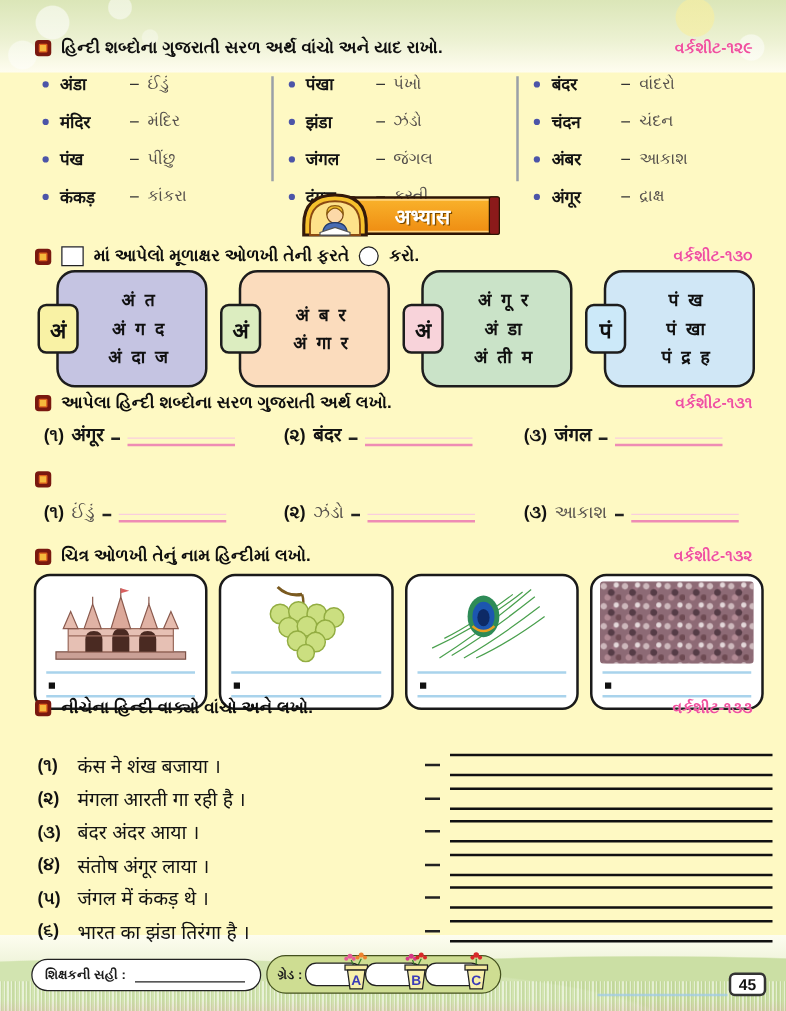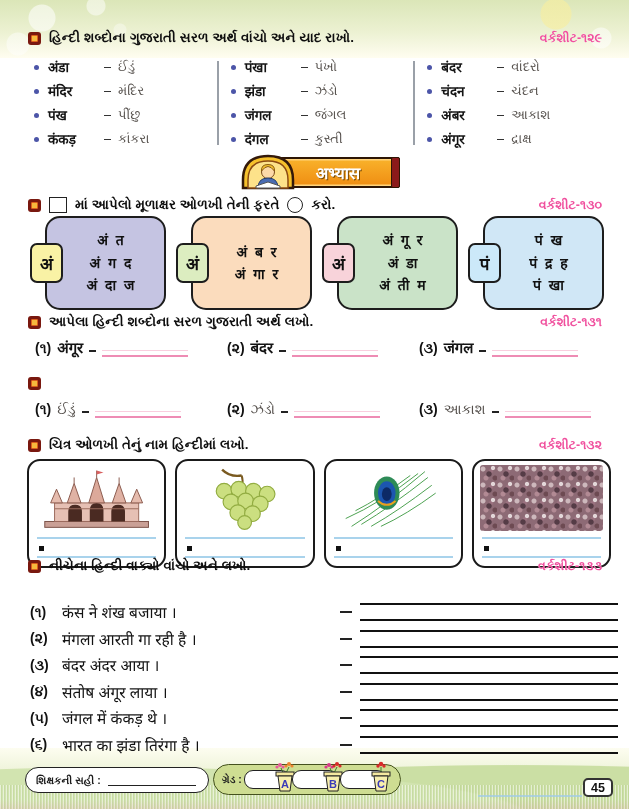--- a/index.html
+++ b/index.html
@@ -1,18 +1,18 @@
 <!DOCTYPE html>
 <html><head>
 <meta charset="utf-8">
 <style>
   html,body { margin:0; padding:0; background:#e8e8e8; }
   .page {
     position:relative; width:629px; height:809px; margin:0 auto;
-    background:#ffffff; overflow:hidden;
+    background:#fef9c3; overflow:hidden;
     font-family:"Liberation Sans","DejaVu Sans",sans-serif; color:#111;
   }
   
   .top-band {
     position:absolute; left:0; top:0; width:629px; height:58px;
     background:
       radial-gradient(circle at 42px 18px, rgba(255,255,255,.55) 0 13px, transparent 14px),
       radial-gradient(circle at 96px 6px,  rgba(255,255,255,.50) 0 9px,  transparent 10px),
       radial-gradient(circle at 18px 44px, rgba(255,255,255,.45) 0 11px, transparent 12px),
       radial-gradient(circle at 120px 30px,rgba(255,255,255,.35) 0 6px,  transparent 7px),
@@ -35,21 +35,21 @@
   }
   
   .sec-header { position:absolute; left:28px; width:574px; display:flex; align-items:center; gap:8px; }
   .bullet-ic { width:13px; height:13px; background:#79180f; border-radius:3px; position:relative; flex:0 0 13px; }
   .bullet-ic::after { content:""; position:absolute; inset:3px; background:#f6b93d; border:1px solid #dd5f1c; border-radius:1px; }
   .sec-title { font-weight:bold; font-size:13.5px; color:#0e0e0e; letter-spacing:.1px; }
   .ws-label { margin-left:auto; font-weight:bold; font-size:12.5px; color:#f0509e; text-shadow:0 0 1px rgba(255,255,255,.8); }
   .hint { font-weight:bold; font-size:13px; color:#f0509e; margin-left:6px; }
   
   .s1-grid { position:absolute; left:34px; top:56px; width:564px; height:94px; display:flex; }
-  .s1-col { flex:1; display:flex; flex-direction:column; justify-content:space-between; padding:2px 0; }
+  .s1-col { flex:1; display:flex; flex-direction:column; justify-content:space-between; padding:2px 0;gap:12px; }
   .s1-divider { width:2px; background:#9aa0a8; margin:5px 12px; }
   .pair { display:flex; align-items:center; font-size:13.5px; }
   .pair .dot { width:5px; height:5px; border-radius:50%; background:#4c55a8; margin-right:9px; flex:0 0 5px; }
   .pair .hi { font-weight:bold; color:#141414; width:54px; }
   .pair .dash-ln { width:7px; border-top:1.6px solid #333; margin:0 7px 0 2px; }
   .pair .gu { color:#55504c; font-size:13px; }
   
   .banner { position:absolute; left:240px; top:150px; width:158px; height:40px; }
   .banner-board { position:absolute; left:36px; top:7px; width:120px; height:27px;
     background:linear-gradient(#f9b22b,#ef8d12); border:2px solid #2d1504; border-radius:3px;
@@ -262,22 +262,22 @@
       <div class="abox-body">
         <div class="abox-word">अं गू र</div>
         <div class="abox-word">अं डा</div>
         <div class="abox-word">अं ती म</div>
       </div>
     </div>
     <div class="abox" style="--fill: #d0e7f6; --tab: #cce9f9;">
       <div class="abox-tab">पं</div>
       <div class="abox-body">
         <div class="abox-word">पं ख</div>
+        <div class="abox-word">पं खा</div>
         <div class="abox-word">पं द्र ह</div>
-        <div class="abox-word">पं खा</div>
       </div>
     </div>
   </div>
 
   <div class="sec-header" style="top:314px;">
     <span class="bullet-ic"></span>
     <span class="sec-title">આપેલા હિન્દી શબ્દોના સરળ ગુજરાતી અર્થ લખો.</span>
     <span class="ws-label">વર્કશીટ-૧૩૧</span>
   </div>
   <div class="fill-row" style="top:337px;">

